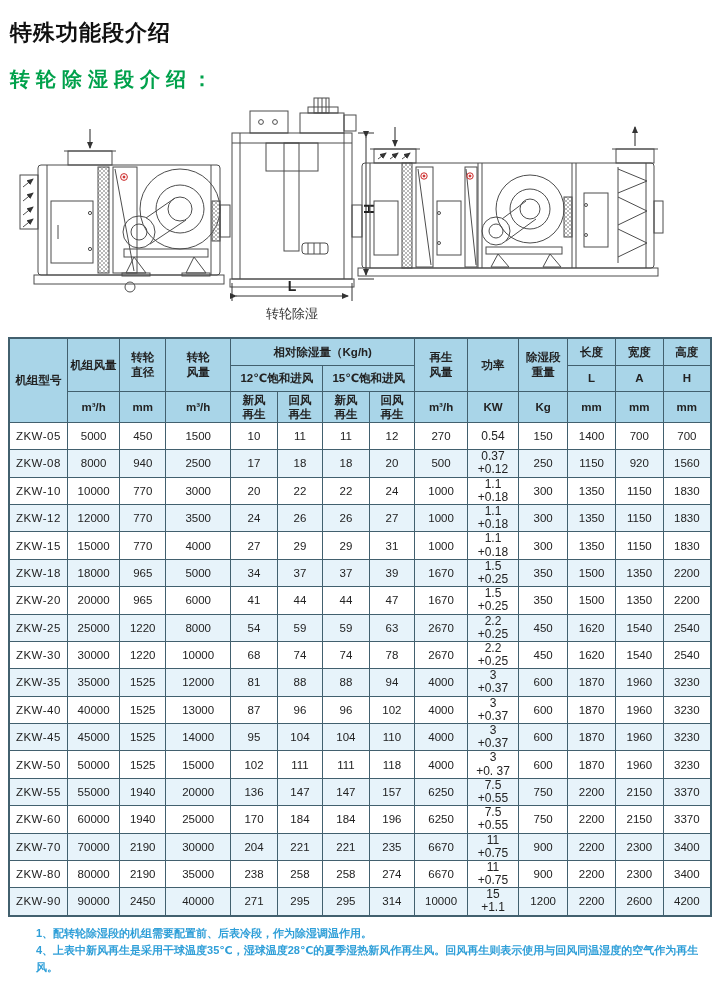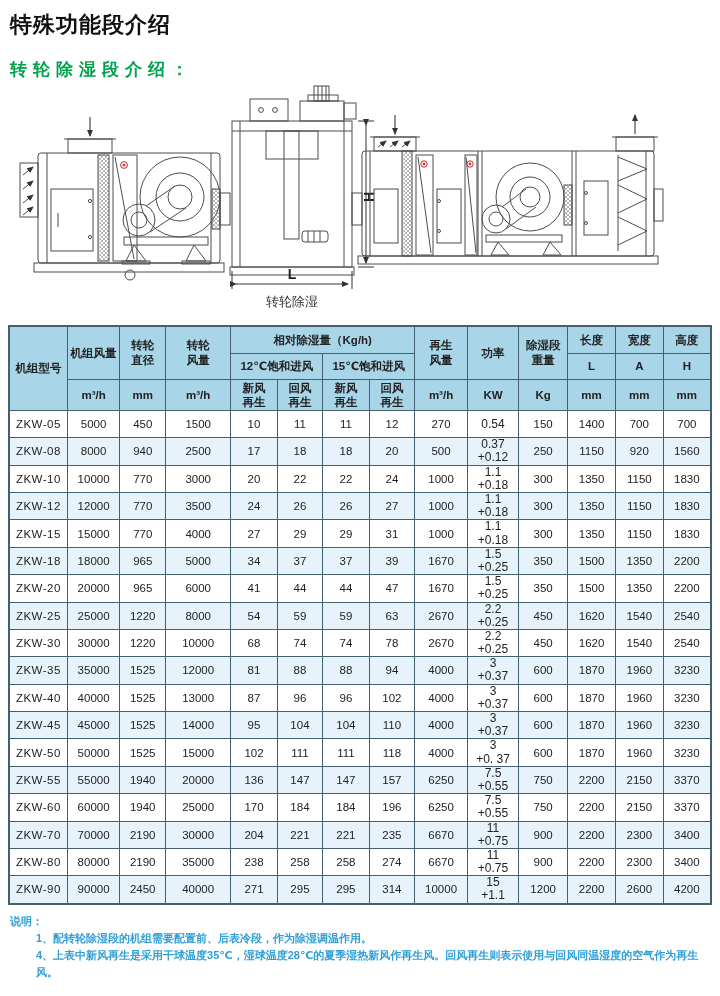--- a/index.html
+++ b/index.html
@@ -2,25 +2,25 @@
 <html><head>
 <meta charset="utf-8">
 <style>
   * { margin:0; padding:0; box-sizing:border-box; }
   html,body { background:#ffffff; }
   .page {
     position:relative; width:720px; height:996px; background:#fff;
     font-family:"Liberation Sans","DejaVu Sans",sans-serif; overflow:hidden;
   }
   .main-title {
-    padding:10px 0 0 10px; font-size:22px; font-weight:900; color:#111;
+    padding:18px 0 0 10px; font-size:22px; font-weight:900; color:#111;
     letter-spacing:1px;
   }
   .sub-title {
-    margin:18px 0 0 10px; font-size:17px; font-weight:bold; color:#00a14b;
+    margin:18px 0 0 10px; font-size:20px; font-weight:bold; color:#00a14b;
     letter-spacing:6px;
     font-family:Liberation Mono, monospace;
   }
   .diagram-wrap { position:relative; width:690px; height:238px; margin:4px 0 0 18px; }
   svg text { font-family:"Liberation Sans","DejaVu Sans",sans-serif; }
   .dim-label { font-size:14px; font-weight:bold; fill:#222; }
   .diagram-caption { font-size:13px; fill:#333; font-family:"Liberation Serif","DejaVu Serif",serif; }
 
   table.spec {
     width:704px; margin:2px 0 0 8px; border-collapse:collapse;
@@ -608,19 +608,18 @@
 +1.1</td>
           <td>1200</td>
           <td>2200</td>
           <td>2600</td>
           <td>4200</td>
         </tr>
       </tbody>
   </table>
 
   <div class="notes">
-    <div class="notes-title">说明：</div>
     <div class="note-item">1、配转轮除湿段的机组需要配置前、后表冷段，作为除湿调温作用。</div>
     <div class="note-item">4、上表中新风再生是采用干球温度35℃，湿球温度28℃的夏季湿热新风作再生风。回风再生则表示使用与回风同温湿度的空气作为再生风。</div>
 
   </div>
 
 </div>
 
 </body></html>

